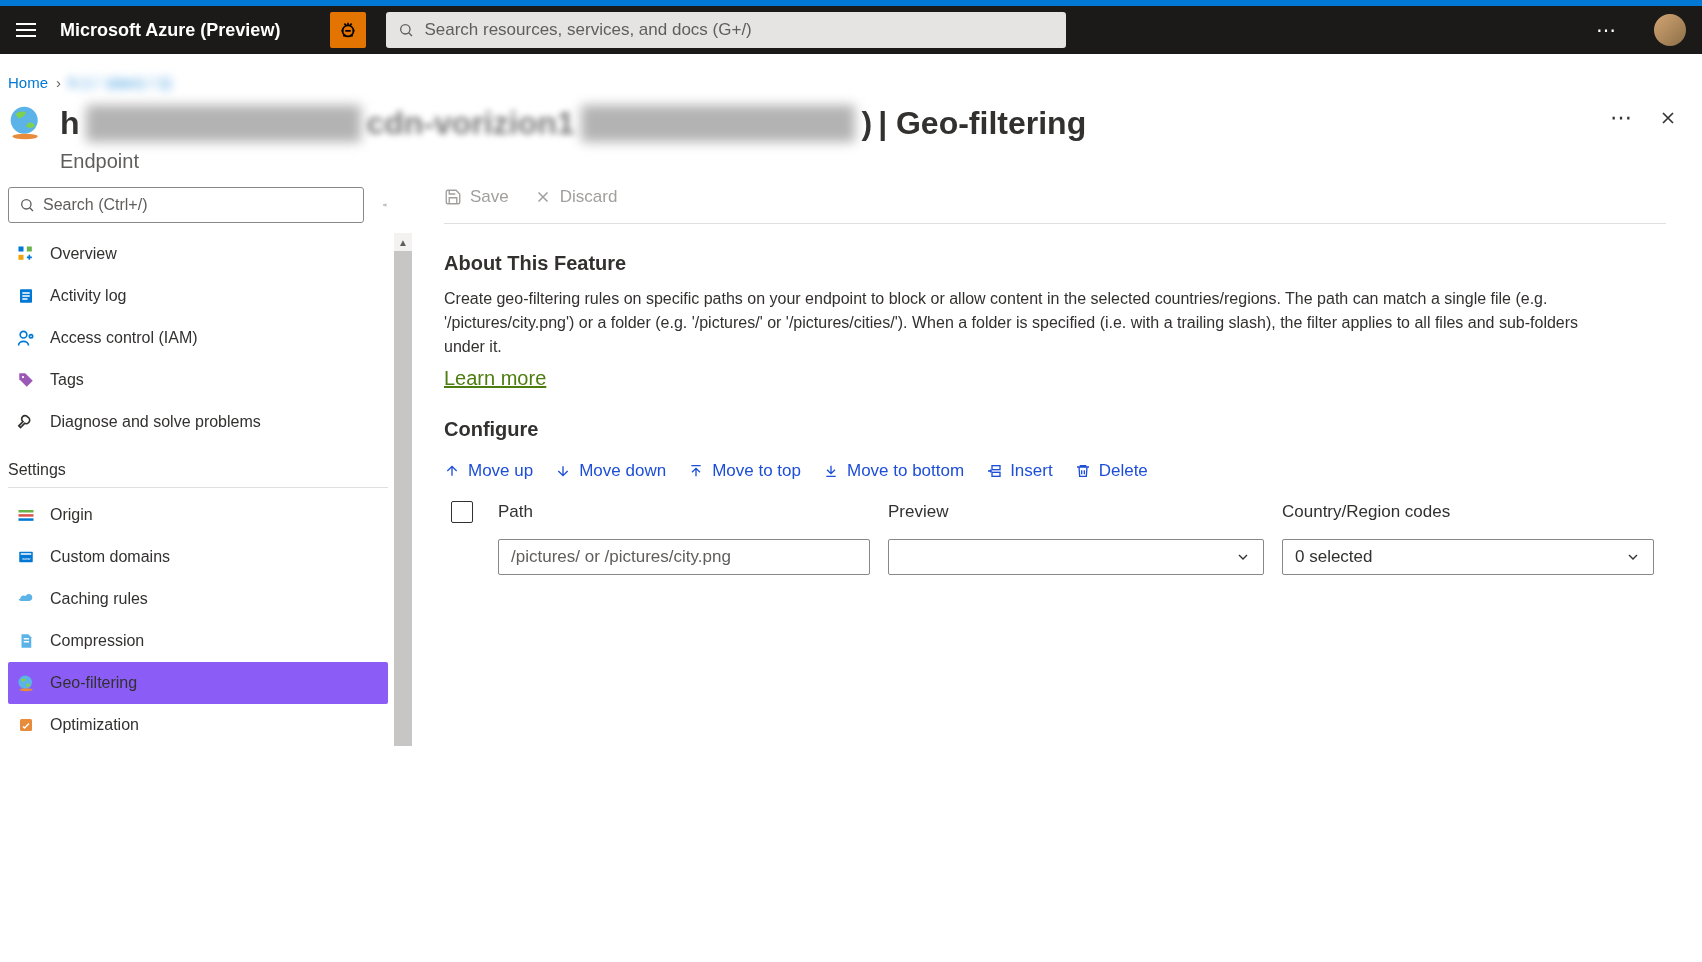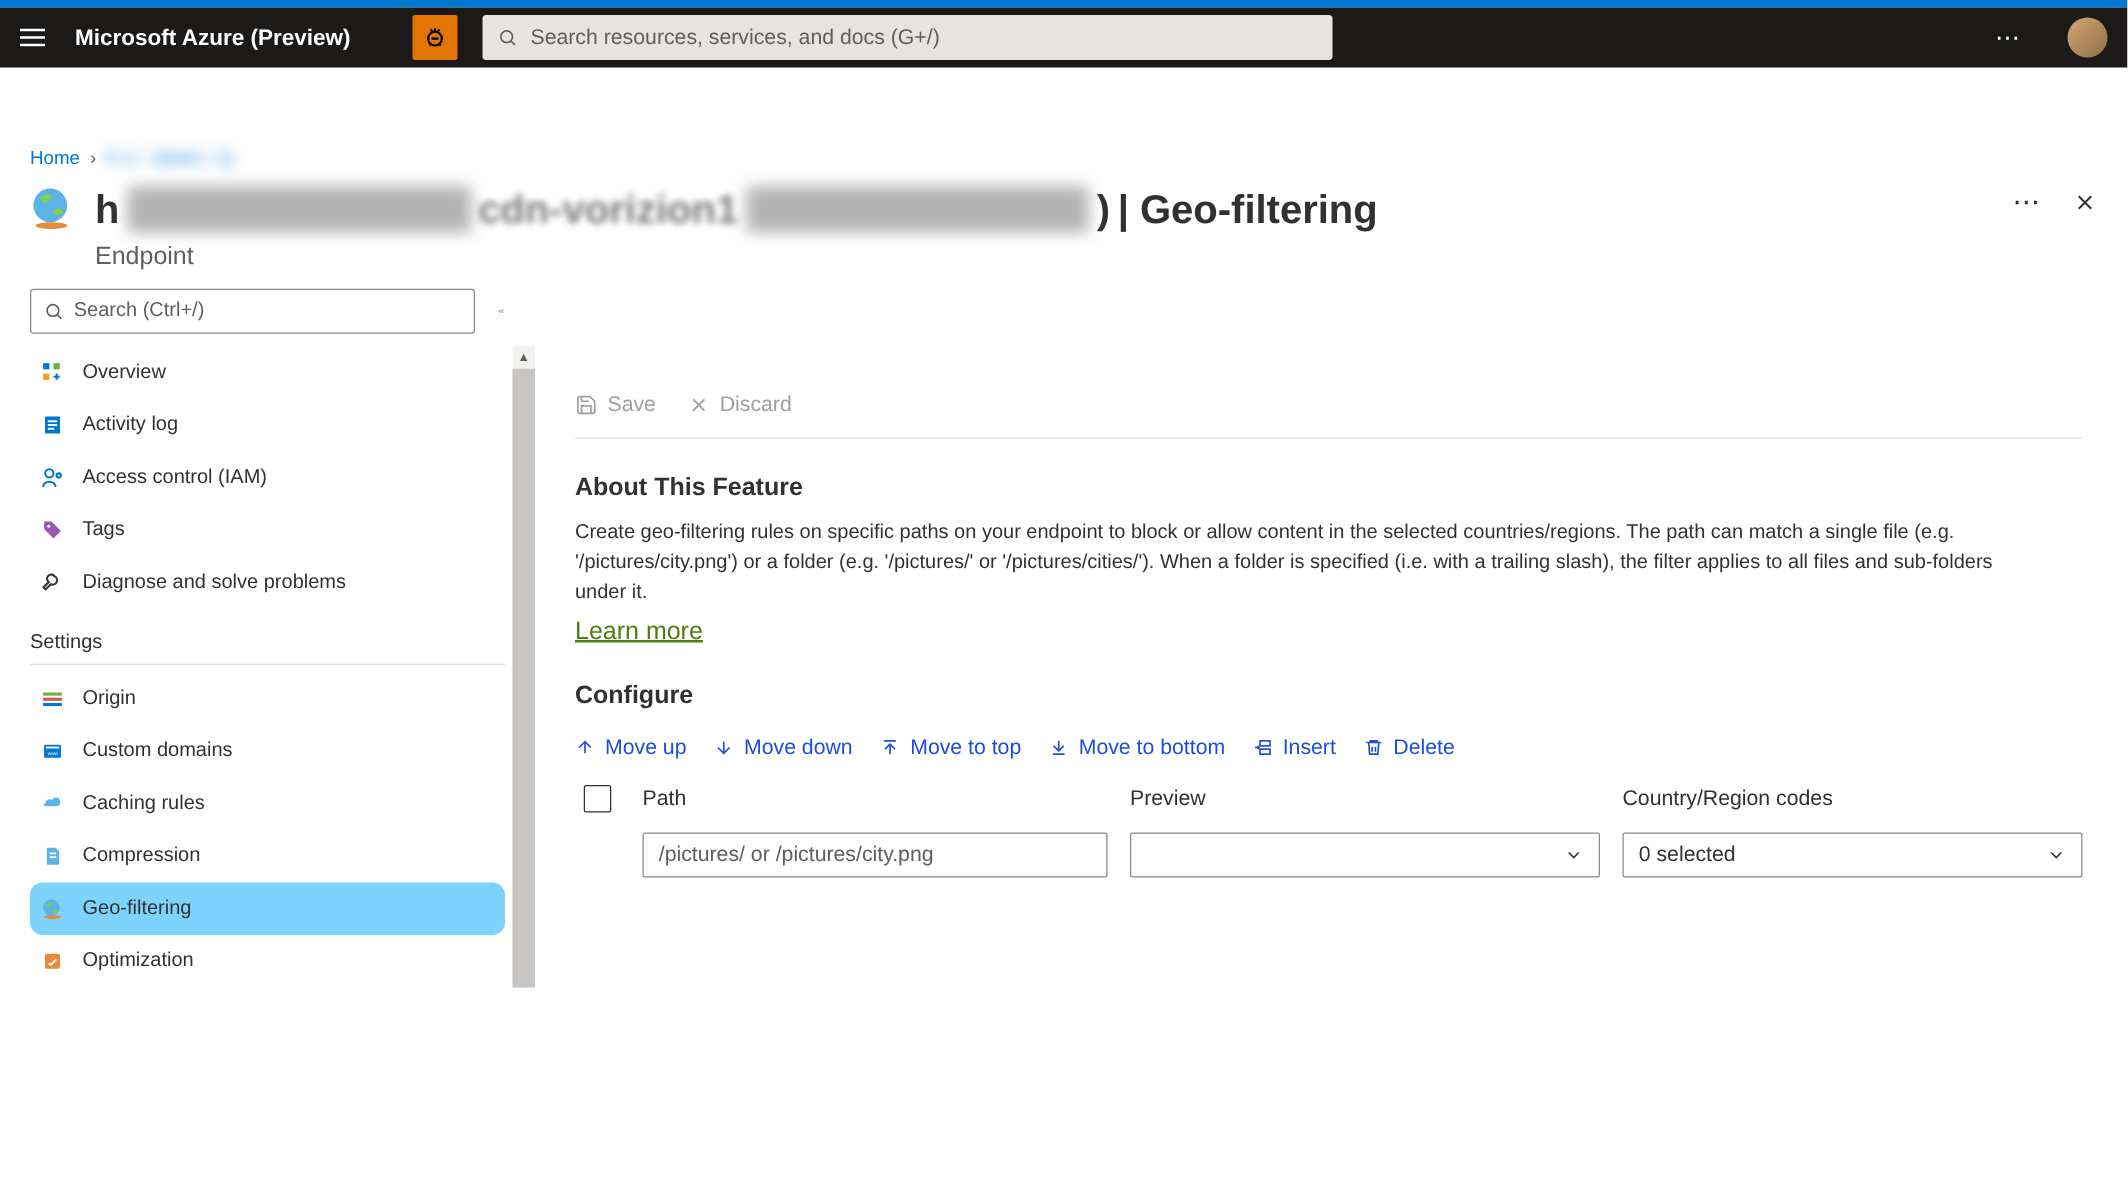--- a/index.html
+++ b/index.html
@@ -13,49 +13,49 @@
     .brand { color: #fff; font-size: 18px; font-weight: 600; }
     .bug-btn { width: 36px; height: 36px; background: #e37400; display: flex; align-items: center; justify-content: center; border-radius: 2px; margin-left: 30px; }
     .bug-btn svg { width: 22px; height: 22px; }
     .search-box { flex: 0 0 680px; height: 36px; background: #e6e4e2; border-radius: 3px; display: flex; align-items: center; padding: 0 12px; gap: 10px; }
     .search-box input { border: none; background: transparent; font-size: 17px; color: #323130; flex: 1; outline: none; }
     .search-box input::placeholder { color: #605e5c; }
     .topbar-spacer { flex: 1; }
     .topbar-dots { color: #fff; font-size: 20px; letter-spacing: 2px; }
     .avatar { width: 32px; height: 32px; border-radius: 50%; background: linear-gradient(135deg, #d4a574, #8b6f47); margin-left: 16px; }
     
-    .page { padding: 20px 24px 0 24px; margin-top: 44px; }
+    .page { padding: 20px 24px 0 8px; }
     .breadcrumb { font-size: 15px; display: flex; align-items: center; gap: 8px; margin-bottom: 14px; }
     .breadcrumb a { color: #0078d4; text-decoration: none; cursor: pointer; }
     .breadcrumb .sep { color: #605e5c; }
     .breadcrumb .blur-crumb { filter: blur(5px); color: #0078d4; user-select: none; }
     
     .title-row { display: flex; align-items: flex-start; gap: 16px; margin-bottom: 8px; }
     .globe-icon { width: 36px; height: 36px; flex-shrink: 0; }
     .title-main { flex: 1; display: flex; align-items: center; gap: 8px; }
     .title-h { font-size: 32px; font-weight: 600; display: flex; align-items: center; gap: 6px; flex-wrap: wrap; }
     .title-h .blur-title { filter: blur(6px); background: #b3b3b3; color: #b3b3b3; user-select: none; display: inline-block; padding: 0 4px; border-radius: 2px; }
     .title-actions { display: flex; align-items: center; gap: 24px; }
     .title-dots { font-size: 22px; letter-spacing: 2px; color: #323130; }
     .title-close { width: 20px; height: 20px; }
     
     .subtitle { color: #605e5c; font-size: 20px; margin-left: 52px; margin-bottom: 14px; }
     
-    .content-row { display: flex; gap: 0; align-items: center; }
+    .content-row { display: flex; gap: 0; align-items: flex-start; }
     
     .sidebar { width: 380px; flex-shrink: 0; }
     .side-search-row { display: flex; align-items: center; gap: 18px; margin-bottom: 10px; }
     .side-search { flex: 0 0 356px; height: 36px; border: 1px solid #8a8886; border-radius: 3px; display: flex; align-items: center; padding: 0 10px; gap: 8px; }
     .side-search input { border: none; flex: 1; font-size: 16px; outline: none; }
     .side-search input::placeholder { color: #605e5c; }
     .collapse-btn { width: 20px; height: 20px; }
     
     .nav-list { list-style: none; position: relative; }
     .nav-item { display: flex; align-items: center; gap: 14px; padding: 11px 8px; font-size: 16px; cursor: pointer; border-radius: 2px; }
-    .nav-item.active { background: #7dd3fc; border-radius: 10px; }
+    .nav-item.active { background: #8b5cf6; }
     .nav-icon { width: 20px; height: 20px; flex-shrink: 0; display: flex; align-items: center; justify-content: center; }
     .nav-section { font-size: 16px; font-weight: 400; color: #323130; padding: 18px 0 8px 0; border-bottom: 1px solid #e1dfdd; margin-bottom: 6px; }
     .nav-section:first-child { border-bottom: 1px solid #e1dfdd; padding-top: 0; }
     
     .scroll-track { position: absolute; right: -24px; top: 0; bottom: 0; width: 18px; background: #f3f2f1; }
     .scroll-thumb { background: #c8c6c4; width: 100%; }
     .scroll-arrow { height: 18px; display: flex; align-items: center; justify-content: center; color: #605e5c; font-size: 10px; }
     
     .main { flex: 1; padding-left: 56px; padding-right: 12px; }
     .toolbar { display: flex; align-items: center; gap: 25px; padding-bottom: 16px; border-bottom: 1px solid #e1dfdd; }

